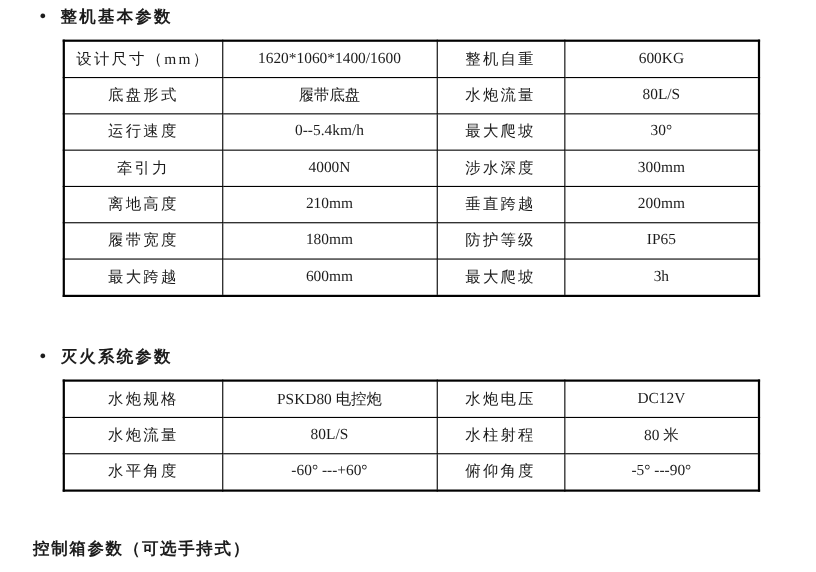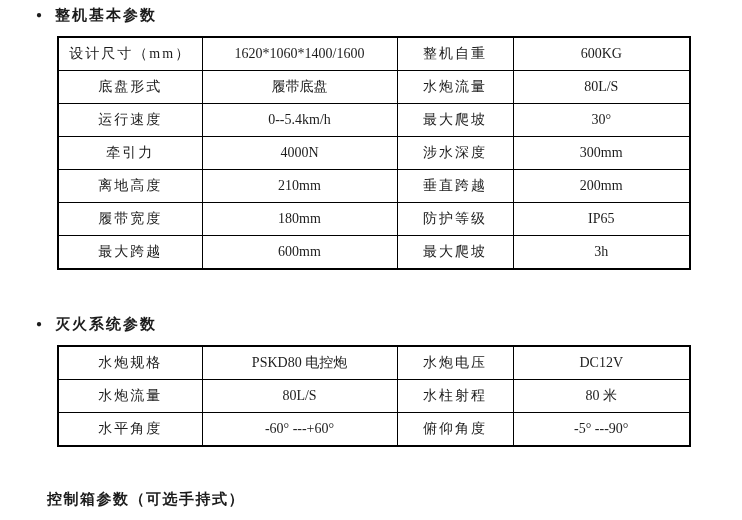--- a/index.html
+++ b/index.html
@@ -55,21 +55,21 @@
   }
   .spec-table td[data-name="param-name-cell"] {
     letter-spacing: 2px;
   }
   .spec-table col.c1 { width: 144px; }
   .spec-table col.c2 { width: 195px; }
   .spec-table col.c3 { width: 116px; }
   .spec-table col.c4 { width: 177px; }
   .footer-title {
     position: absolute;
-    left: 47px;
+    left: 30px;
     top: 490px;
     font-weight: bold;
     font-size: 15px;
     letter-spacing: 1.5px;
     white-space: nowrap;
   }
 </style>
 </head>
 <body>
 

